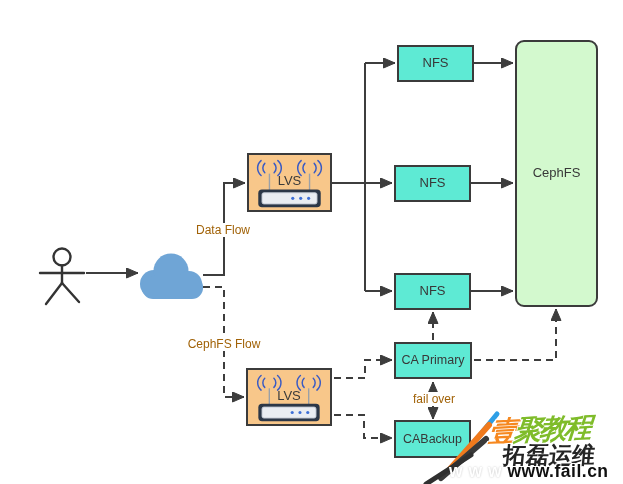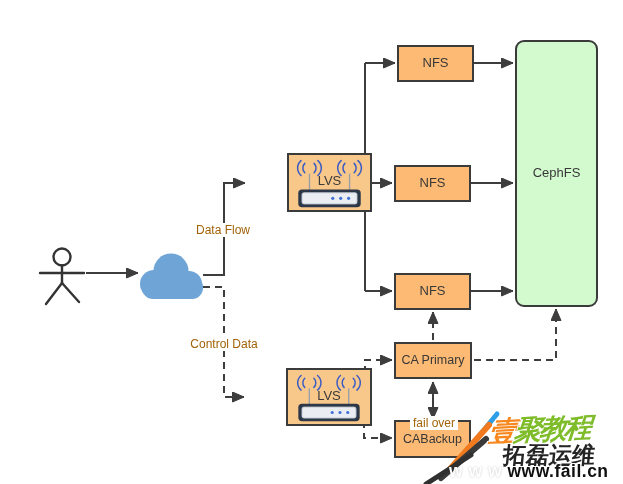--- a/index.html
+++ b/index.html
@@ -8,24 +8,24 @@
     font-family:"Liberation Sans",sans-serif;overflow:hidden;
   }
   svg{display:block;}
   .layer{position:absolute;left:0;top:0;pointer-events:none;}
   
   .node{
     position:absolute;box-sizing:border-box;border:2px solid #3b3b3b;
     display:flex;align-items:center;justify-content:center;
     color:#383838;font-size:13px;line-height:1.15;text-align:center;
   }
-  .cyan{background:#fdba74;}
+  .cyan{background:#5eead4;}
   .orange{background:#f8c78a;}
   .green{background:#d3f9ce;border-radius:9px;}
-  .lvs{flex-direction:column;justify-content:flex-start;padding:0;margin-left:40px;}
+  .lvs{flex-direction:column;justify-content:flex-start;padding:0;}
   .lvs .router-svg{position:absolute;left:0;top:0;width:100%;height:100%;}
   .lvs .lvs-label{position:absolute;left:0;top:19px;width:100%;text-align:center;
     font-size:13px;color:#3a3a3a;}
   .two-line{flex-direction:row;font-size:12.5px;}
   
   .flow-label{
     position:absolute;transform:translate(-50%,-50%);background:#ffffff;
     color:#a16207;font-size:12px;padding:0 3px;white-space:nowrap;
   }
   
@@ -153,22 +153,22 @@
 
   <div class="node green" style="left:515px;top:40px;width:83px;height:267px;">CephFS</div>
 
   <div class="node cyan" style="left:394px;top:342px;width:78px;height:37px;font-size:12.5px;">CA Primary</div>
   <div class="node cyan two-line" style="left:394px;top:420px;width:77px;height:38px;">
     <span>CA</span>
     <span>Backup</span>
   </div>
 
   <div class="flow-label" style="left:223px;top:230px;">Data Flow</div>
-  <div class="flow-label" style="left:224px;top:344px;">Control Data</div>
-  <div class="flow-label" style="left:434px;top:399px;margin-top:24px;">fail over</div>
+  <div class="flow-label" style="left:224px;top:344px;">CephFS Flow</div>
+  <div class="flow-label" style="left:434px;top:399px;">fail over</div>
 
   <svg class="layer" style="z-index:25;" width="623" height="484" viewBox="0 0 623 484">
     <g stroke-linecap="round" fill="none">
       <path d="M466,452 L497,414" stroke="#2e9fe6" stroke-width="5"></path>
       <path d="M450,469 L489,425" stroke="#f07a1d" stroke-width="6"></path>
       <path d="M441,478 L486,439" stroke="#3a3a3a" stroke-width="6"></path>
       <path d="M426,484 L471,455" stroke="#303030" stroke-width="5"></path>
     </g>
   </svg>
 

